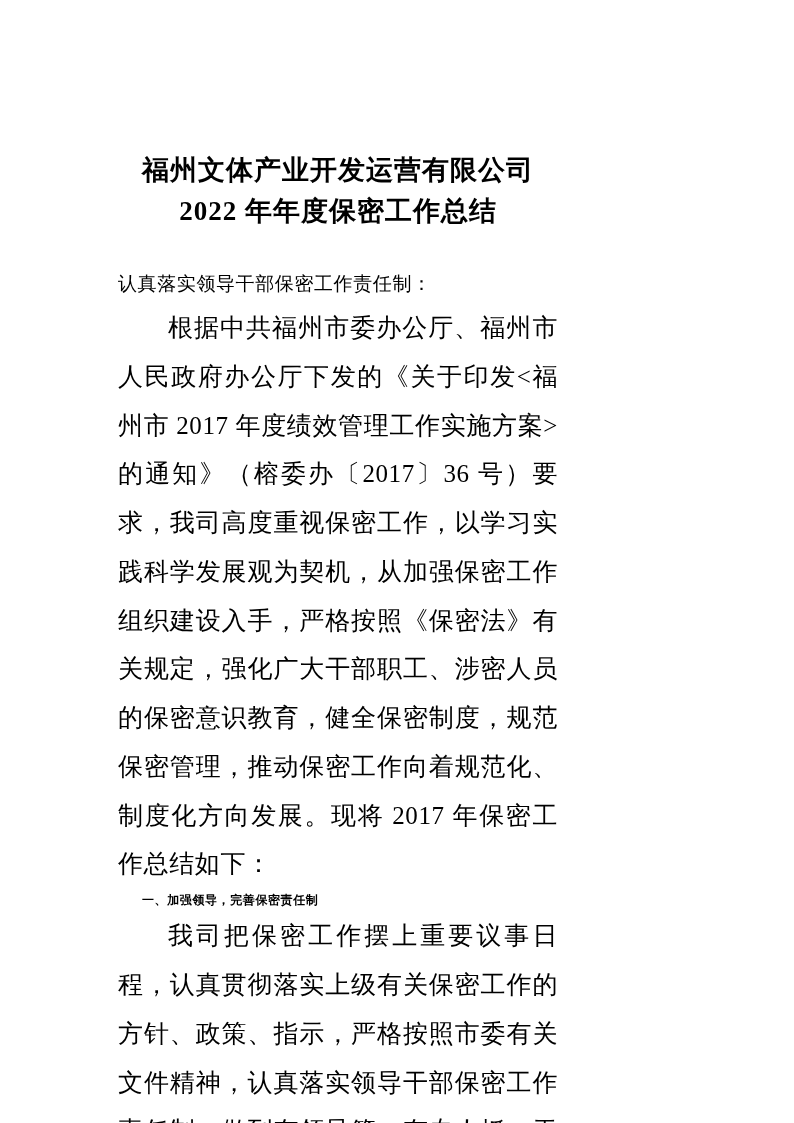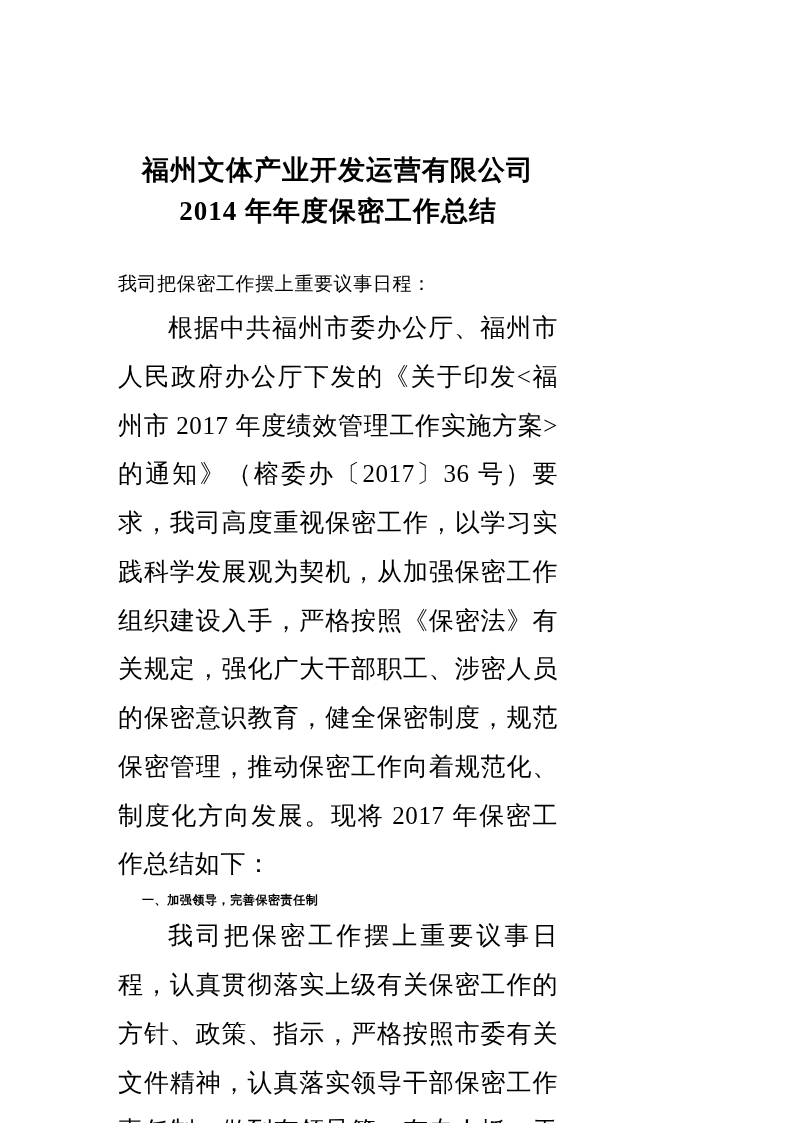--- a/index.html
+++ b/index.html
@@ -56,24 +56,24 @@
     letter-spacing: 0.6px;
   }
 </style>
 </head>
 <body>
 
 <div class="page">
 
   <div class="doc-title">
     <span class="line">福州文体产业开发运营有限公司</span>
-    <span class="line">2014 年年度保密工作总结</span>
+    <span class="line">2022 年年度保密工作总结</span>
   </div>
 
-  <div class="salutation">我司把保密工作摆上重要议事日程：</div>
+  <div class="salutation">认真落实领导干部保密工作责任制：</div>
 
   <p class="body-text">根据中共福州市委办公厅、福州市人民政府办公厅下发的《关于印发&lt;福州市 2017 年度绩效管理工作实施方案&gt;的通知》（榕委办〔2017〕36 号）要求，我司高度重视保密工作，以学习实践科学发展观为契机，从加强保密工作组织建设入手，严格按照《保密法》有关规定，强化广大干部职工、涉密人员的保密意识教育，健全保密制度，规范保密管理，推动保密工作向着规范化、制度化方向发展。现将 2017 年保密工作总结如下：</p>
 
   <h2 class="section-heading">一、加强领导，完善保密责任制</h2>
 
   <p class="body-text">我司把保密工作摆上重要议事日程，认真贯彻落实上级有关保密工作的方针、政策、指示，严格按照市委有关文件精神，认真落实领导干部保密工作责任制，做到有领导管、有专人抓，于年初成立了保密工作领导小组。我司坚持做到保密工作与业务工作同时部署，同时落实，召开专题会议研究保密工作，并将任务分解细化，明确相应的责任办公室和责任人，为保密工作提供了强有力的组织保证。</p>
 
 </div>
 
 </body></html>

